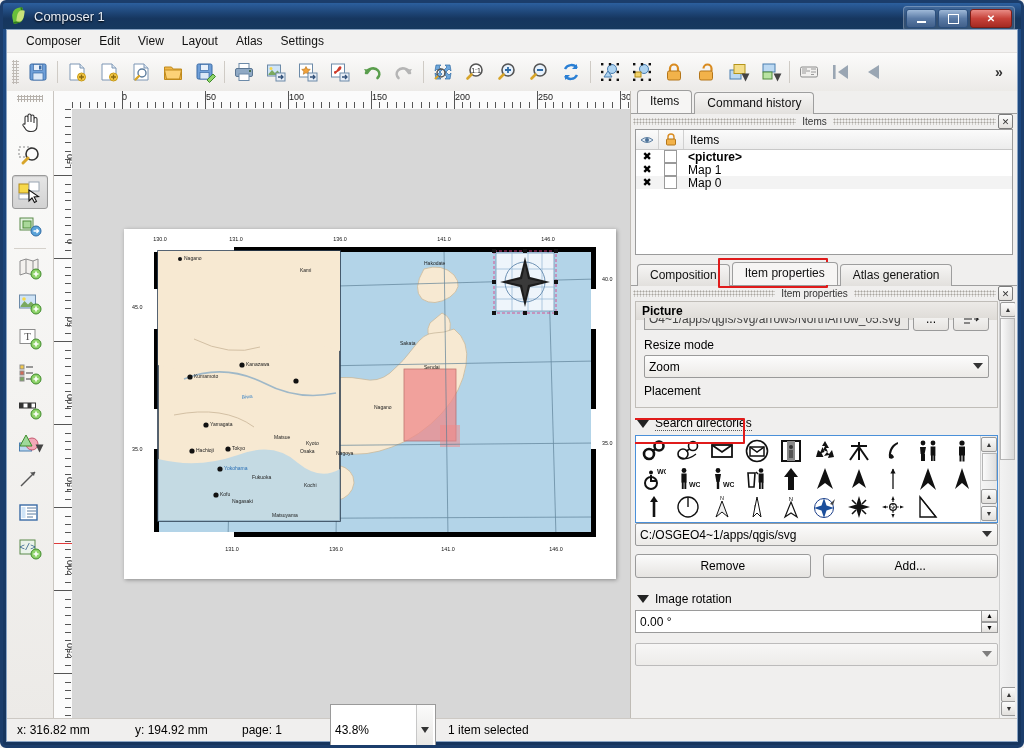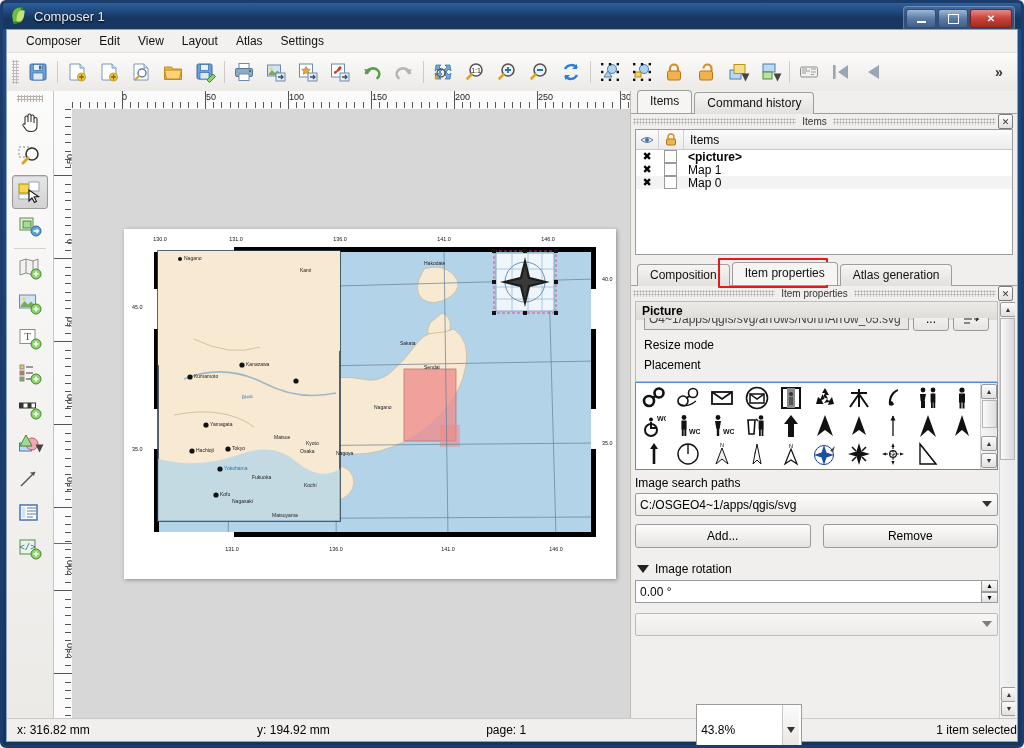--- a/index.html
+++ b/index.html
@@ -158,21 +158,21 @@
   .spin .input{flex:1;border-right:none;}
   .spin .sbcol{width:17px;display:flex;flex-direction:column;}
   .spin .sbcol div{flex:1;border:1px solid #9a9a9a;background:linear-gradient(180deg,#fbfbfb,#e2e0dd);
     display:flex;align-items:center;justify-content:center;font-size:7px;}
   .vscroll{position:absolute;right:0;top:0;bottom:0;width:15px;
     background:linear-gradient(90deg,#f2f2f2,#e9e9e9);border-left:1px solid #cfcfcf;}
 
   
   .statusbar{position:absolute;left:0;right:0;bottom:0;height:22px;
     background:#f0efee;border-top:1px solid #cdc9c4;display:flex;align-items:center;
-    font-size:12px;padding-left:10px;justify-content:space-between;}
+    font-size:12px;padding-left:10px;}
   .sb-cell{margin-right:0;}
   .zoomcombo{width:96px;height:18px;border:1px solid #9a9a9a;background:#fff;
     display:flex;align-items:center;padding:16px 4px;font-size:12px;position:relative;}
   .zoomcombo .arrow{position:absolute;right:2px;top:0;bottom:0;width:16px;
     border-left:1px solid #c7c7c7;background:linear-gradient(180deg,#fbfbfb,#e4e2df);
     display:flex;align-items:center;justify-content:center;}
 </style>
 </head>
 <body>
 
@@ -919,24 +919,35 @@
                 <div class="btn" style="flex:0 0 34px;position:relative;top:-6px;">...</div>
                 <div class="btn" style="flex:0 0 34px;position:relative;top:-6px;">
                   <svg width="18" height="12" viewBox="0 0 18 12">
                       <path d="M2 2h10M2 6h8M2 10h6" stroke="#222" stroke-width="1.2"></path>
                       <path d="M12 6h4l-2-2m2 2l-2 2" stroke="#222" stroke-width="1.2" fill="none"></path>
                     </svg>
                 </div>
               </div>
 
               <div class="lbl">Resize mode</div>
+              <div class="combo">
+                <span>Zoom</span>
+                <span class="arrow"></span>
+              </div>
 
               <div class="lbl">Placement</div>
             </div>
 
+            <div style="position:relative;">
+              <div class="collapse">
+                <span class="tri"></span>
+                <span style="border-bottom:1px dotted #555;">Search directories</span>
+              </div>
+              <div class="hl-red" style="left:-2px;top:2px;width:108px;height:22px;"></div>
+            </div>
 
             <div class="gallery">
               <div class="gal-grid" id="galgrid">
                   <div class="gal-cell">
                     <svg width="24" height="24" viewBox="0 0 24 24">
                       <circle cx="7" cy="15" r="5" fill="none" stroke="#111" stroke-width="2.6"></circle>
                       <circle cx="17" cy="7" r="4.5" fill="none" stroke="#111" stroke-width="2.6"></circle>
                       <path d="M10 12l4-2" stroke="#111" stroke-width="2.4"></path>
                     </svg>
                   </div>
@@ -1130,29 +1141,28 @@
                 </div>
               <div class="gal-sb">
                 <div class="sbbtn">▲</div>
                 <div class="sbthumb" style="height:26px;"></div>
                 <div style="flex:1"></div>
                 <div class="sbbtn">▲</div>
                 <div class="sbbtn">▼</div>
               </div>
             </div>
 
-            <div class="lbl">Image search paths</div>
             <div class="combo">
               <span>C:/OSGEO4~1/apps/qgis/svg</span>
               <span class="arrow"></span>
             </div>
 
             <div style="display:flex;gap:12px;margin-top:8px;">
+              <div class="btn">Remove</div>
               <div class="btn">Add...</div>
-              <div class="btn">Remove</div>
             </div>
 
             <div class="collapse" style="margin-top:14px;">
               <span class="tri"></span>
               <span>Image rotation</span>
             </div>
 
             <div class="spin">
               <div class="input">0.00 °</div>
               <div class="sbcol">

